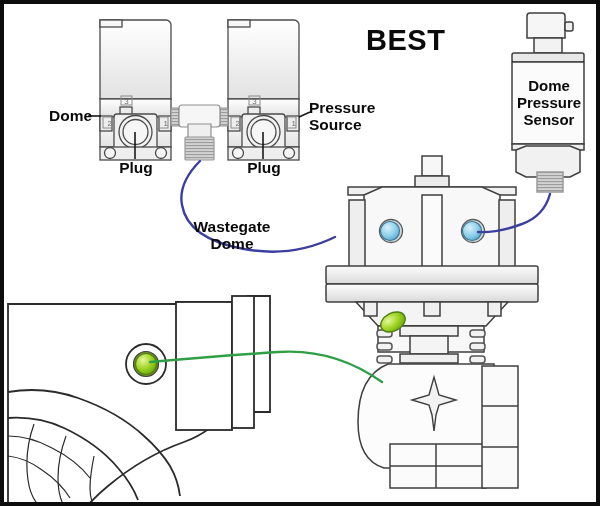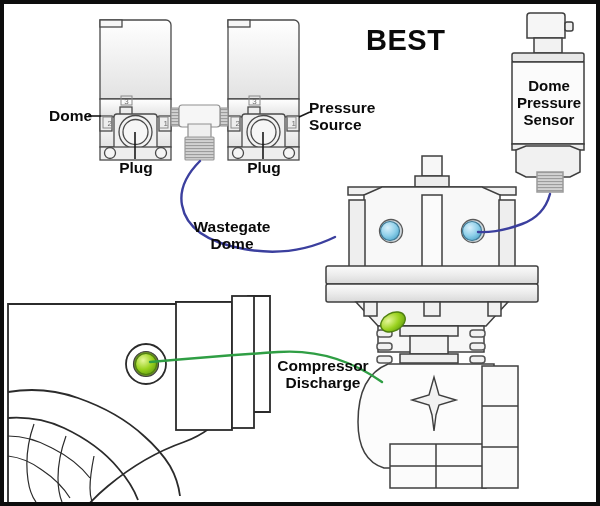--- a/index.html
+++ b/index.html
@@ -206,20 +206,18 @@
   <div class="lbl l17 ctr" style="left:104px;top:155px;width:56px;">Plug</div>
 
   <div class="lbl l17 ctr" style="left:232px;top:155px;width:56px;">Plug</div>
 
   <div class="lbl l17" style="left:305px;top:95px;">Pressure
 Source</div>
 
   <div class="lbl l17 ctr" style="left:164px;top:214px;width:128px;">Wastegate
 Dome</div>
 
-  <div class="lbl l17 ctr" style="left:248px;top:353px;width:142px;">Compressor
-Discharge</div>
 
   <div class="lbl l16 ctr" style="left:510px;top:74px;width:70px;">Dome
 Pressure
 Sensor</div>
 
 </div>
 
 </body></html>

